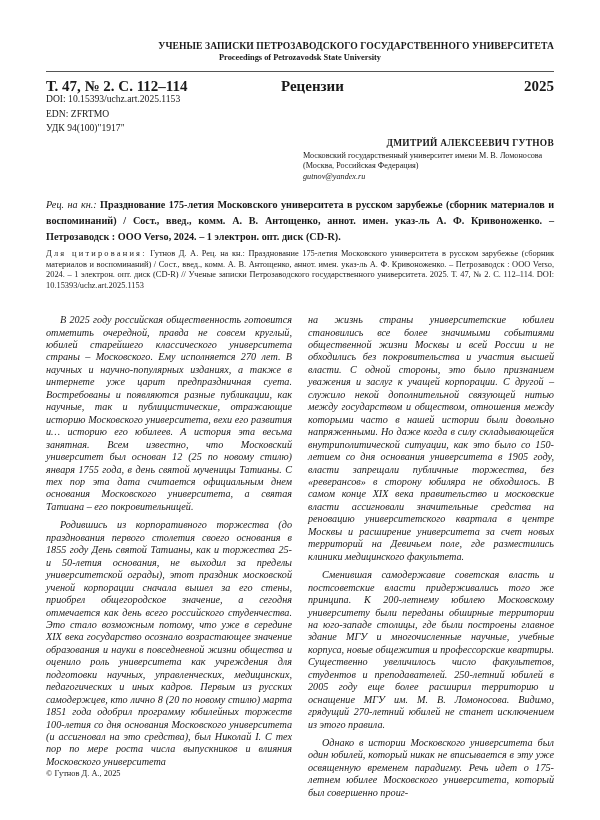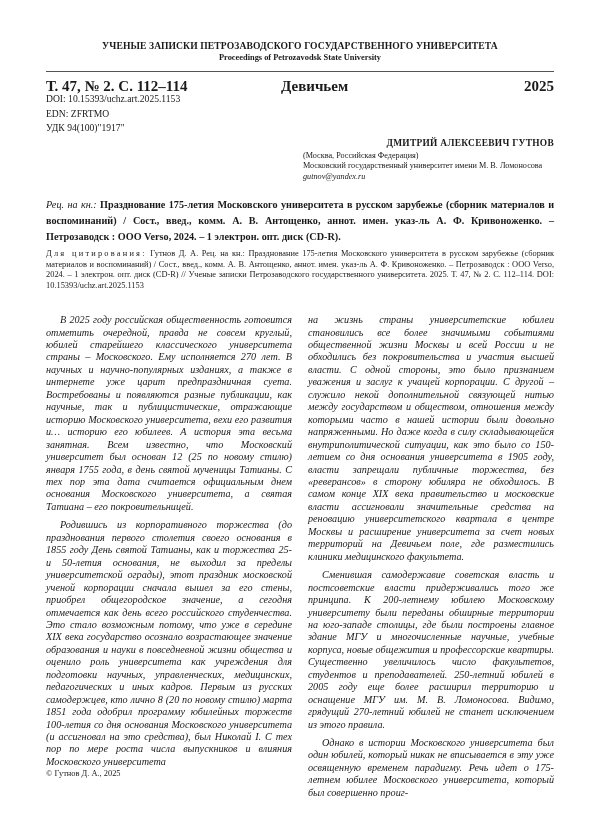--- a/index.html
+++ b/index.html
@@ -1,19 +1,19 @@
 <!DOCTYPE html>
 <html><head>
 <meta charset="utf-8">
 <style>
   html, body { margin:0; padding:0; background:#fff; }
   body { width:600px; height:820px; position:relative; overflow:hidden;
          font-family:"Liberation Serif", "DejaVu Serif", serif; color:#1a1a1a; }
   .page { position:absolute; left:46px; top:0; width:508px; }
-  .journal { text-align:center; margin-top:40px; font-weight:bold; font-size:9.6px; letter-spacing:0.1px; line-height:12px; }
+  .journal { text-align:right; margin-top:40px; font-weight:bold; font-size:9.6px; letter-spacing:0.1px; line-height:12px; }
   .journal-en { text-align:center; font-weight:bold; font-size:8.4px; line-height:11px; }
   .rule { border-top:1px solid #555; margin-top:8px; }
   .meta-row { display:flex; justify-content:space-between; margin-top:8px; font-size:15px; font-weight:bold; line-height:12px; }
   .meta-row .section { position:absolute; left:235px; }
   .meta-line { font-size:9.6px; line-height:14.5px; }
   .author-block { margin-left:257px; margin-top:0px; font-size:8.2px; line-height:10.8px; }
   .author-name { text-align:right; font-weight:bold; font-size:9.4px; letter-spacing:0.3px; line-height:14px; margin-bottom:1px; }
   .email { font-style:italic; }
   .review { margin-top:14px; font-size:10.2px; line-height:16px; text-align:justify; }
   .review .lbl { font-style:italic; font-weight:normal; }
@@ -30,31 +30,31 @@
 </head>
 <body>
 
 <div class="page">
   <div class="journal">УЧЕНЫЕ ЗАПИСКИ ПЕТРОЗАВОДСКОГО ГОСУДАРСТВЕННОГО УНИВЕРСИТЕТА</div>
   <div class="journal-en">Proceedings of Petrozavodsk State University</div>
   <div class="rule"></div>
 
   <div class="meta-row">
     <span>Т. 47, № 2. С. 112–114</span>
-    <span class="section">Девичьем</span>
+    <span class="section">Рецензии</span>
     <span>2025</span>
   </div>
   <div class="meta-line">DOI: 10.15393/uchz.art.2025.1153</div>
   <div class="meta-line">EDN: ZFRTMO</div>
   <div class="meta-line">УДК 94(100)"1917"</div>
 
   <div class="author-block">
     <div class="author-name">ДМИТРИЙ АЛЕКСЕЕВИЧ ГУТНОВ</div>
+    <div>Московский государственный университет имени М. В. Ломоносова</div>
     <div>(Москва, Российская Федерация)</div>
-    <div>Московский государственный университет имени М. В. Ломоносова</div>
     <div class="email">gutnov@yandex.ru</div>
   </div>
 
   <div class="review">
     <span class="lbl">Рец. на кн.:</span>
     <span class="ttl">Празднование 175-летия Московского университета в русском зарубежье (сборник материалов и воспоминаний) / Сост., введ., комм. А. В. Антощенко, аннот. имен. указ-ль А. Ф. Кривоноженко. – Петрозаводск : ООО Verso, 2024. – 1 электрон. опт. диск (CD-R).</span>
   </div>
 
   <div class="cite">
     <span class="lbl">Для цитирования:</span>

